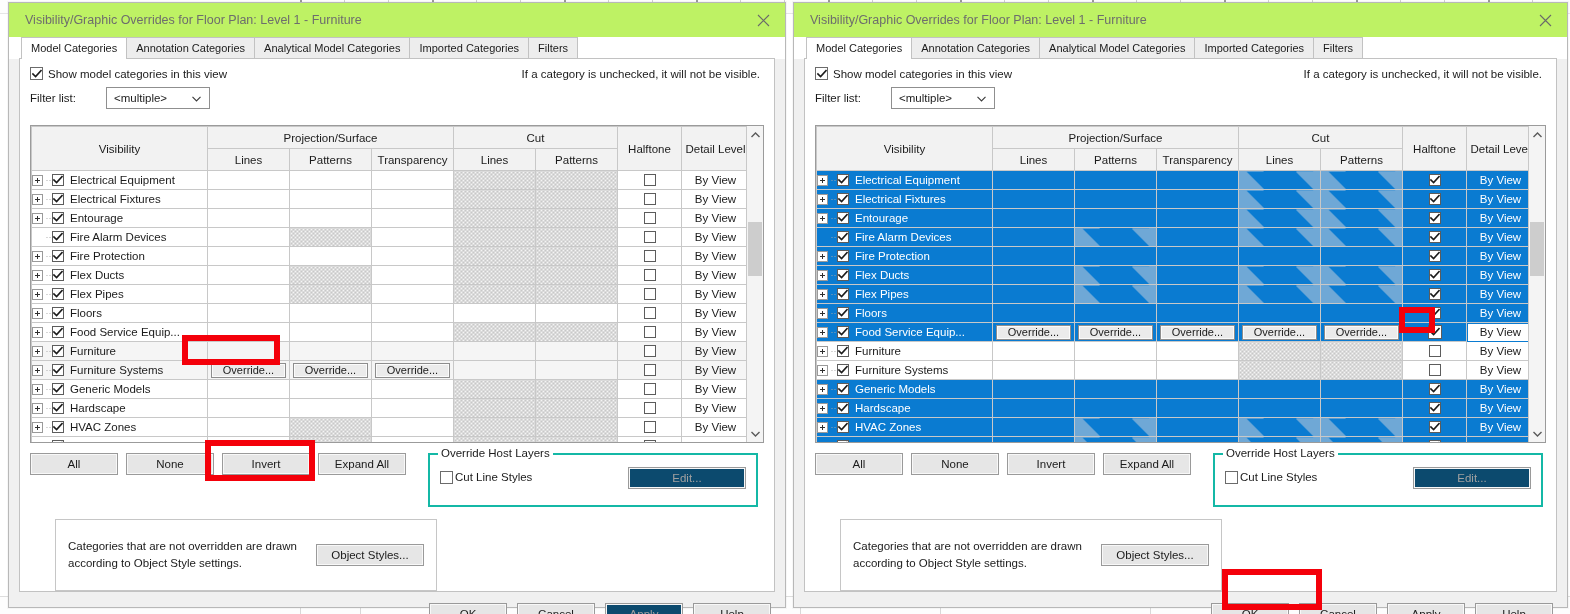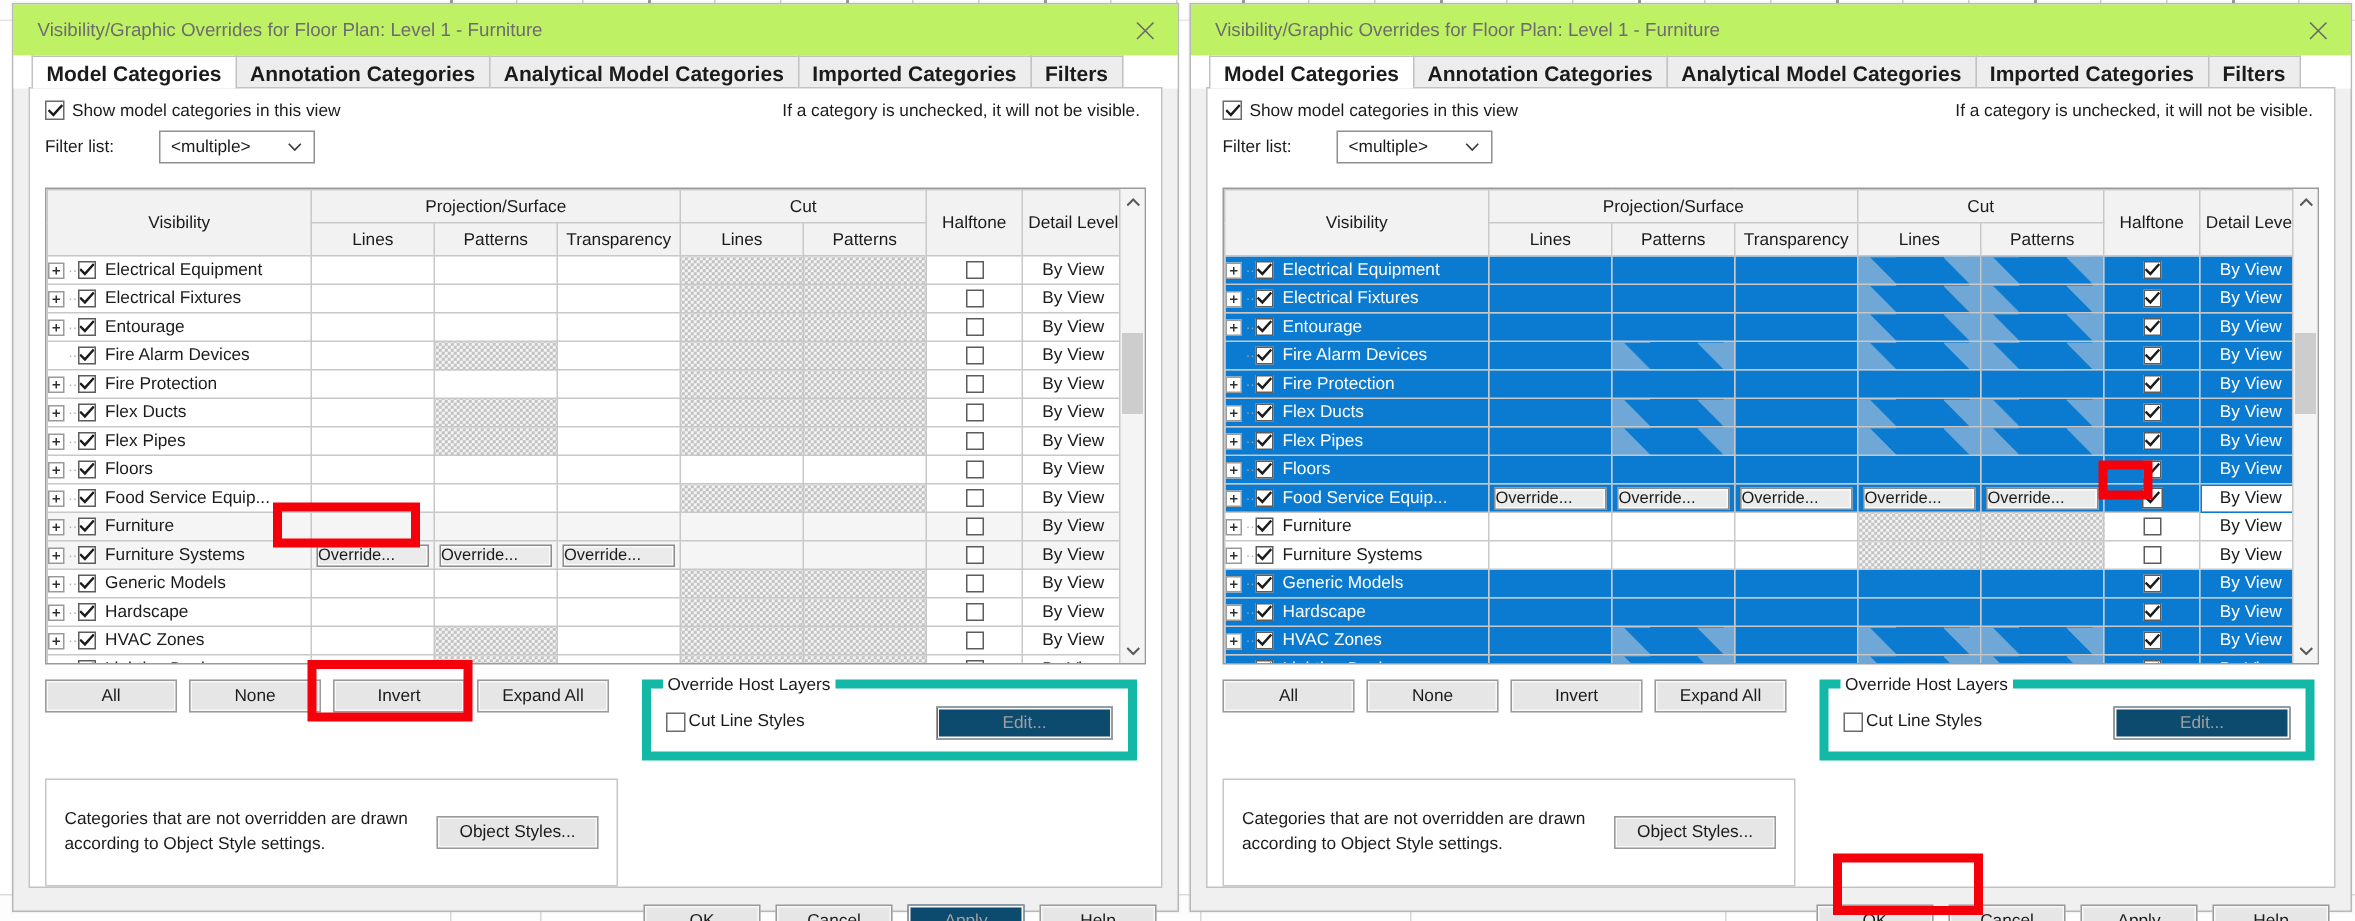--- a/index.html
+++ b/index.html
@@ -51,25 +51,25 @@
   }
   .close-btn svg { display: block; }
 
   
   .tabstrip {
     flex: 0 0 auto; height: 22px; position: relative;
     padding-left: 12px; display: flex; align-items: flex-end;
     background: #ffffff;
   }
   .tab {
-    font-size: 14px; color: #1b1b1b; line-height: 1;
+    font-size: 11px; color: #1b1b1b; line-height: 1;
     padding: 5px 9px 5px 9px; height: 22px;
     border: 1px solid #c2c2c2; border-bottom: none;
     background: #ededed; margin-right: -1px; cursor: pointer;
-    display: flex; align-items: center; font-weight: bold;
+    display: flex; align-items: center;
   }
   .tab.active { background: #ffffff; position: relative; z-index: 3; }
 
   .tabpanel {
     flex: 1 1 auto; border: 1px solid #c2c2c2; background: #ffffff;
     margin: 0 10px 0 10px; position: relative; margin-top: -1px;
     display: flex; flex-direction: column;
   }
 
   
@@ -167,21 +167,21 @@
 
   .cellchk {
     width: 12px; height: 12px; border: 1px solid #5c5c5c; background: #fff;
     display: inline-flex; align-items: center; justify-content: center; cursor: pointer;
     vertical-align: middle;
   }
   .cellchk.big { width: 14px; height: 14px; }
 
   .ovbtn {
     display: block; width: calc(100% - 6px); margin: 1px auto;
-    height: 15px; line-height: 13px; text-align: left;
+    height: 15px; line-height: 13px; text-align: center;
     background: #ebebeb; border: 1px solid #8d8d8d;
     font-size: 11px; color: #1b1b1b; cursor: pointer;
     box-shadow: inset 0 0 0 1px #fbfbfb;
   }
 
   
   .vscroll {
     flex: 0 0 auto; width: 17px; background: #f4f4f4;
     border-left: 1px solid #c8c8c8; position: relative; cursor: pointer;
   }
@@ -205,32 +205,32 @@
     height: 22px; min-width: 88px; padding: 0 10px;
     background: #e6e6e6; border: 1px solid #9a9a9a;
     font-size: 11.5px; color: #1b1b1b; cursor: pointer;
     display: inline-flex; align-items: center; justify-content: center;
     box-shadow: inset 0 0 0 1px #f8f8f8;
   }
   .btn.disabled { color: #a0a0a0; background: #0c4a6e; cursor: default; }
 
   .ohl {
     margin-left: 22px; position: relative;
-    border: 6px solid #14b8a6; width: 330px; height: 54px;
+    border: 2px solid #14b8a6; width: 330px; height: 54px;
     padding: 10px 10px 0 10px;
   }
   .ohl > legend-span {
     position: absolute; top: -8px; left: 8px; background: #fff;
     padding: 0 3px; font-size: 11.5px; color: #1b1b1b;
   }
   .ohl .ohlrow { display: flex; align-items: center; }
   .ohl .editbtn { margin-left: auto; margin-top: 2px; min-width: 118px; }
 
   
-  .inforow { flex: 0 0 auto; padding: 12px 10px 0 10px; display: flex; }
+  .inforow { flex: 0 0 auto; padding: 12px 10px 0 10px; display: flex; margin-left: 25px; }
   .infobox {
     border: 1px solid #c6c6c6; width: 382px; height: 72px;
     display: flex; align-items: center; padding: 0 12px;
   }
   .infotext { font-size: 11.5px; color: #1b1b1b; line-height: 1.45; }
   .infobox .btn { margin-left: auto; min-width: 108px; }
 
   
   .bottombar {
     flex: 0 0 auto; height: 44px; display: flex; align-items: center;

